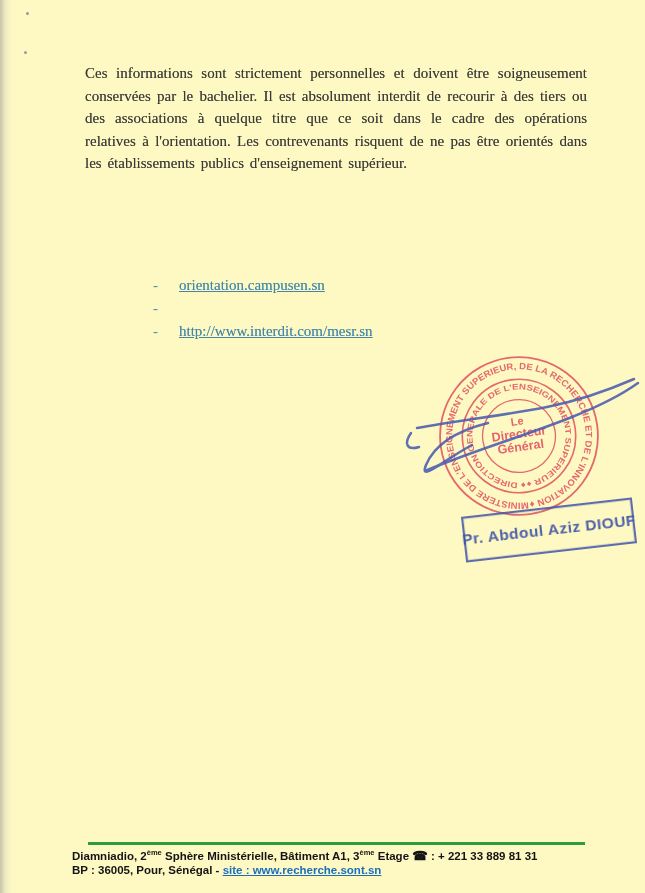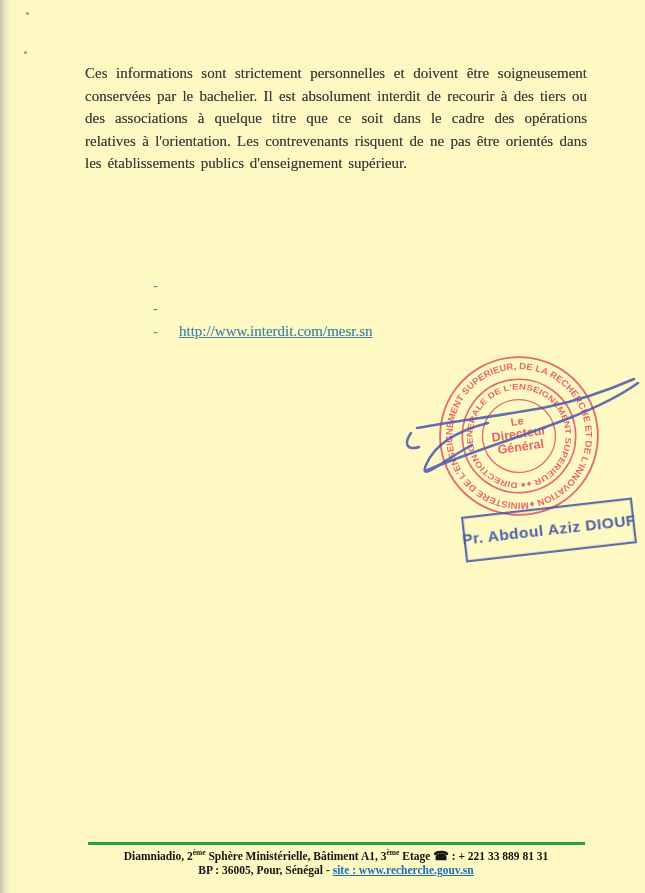--- a/index.html
+++ b/index.html
@@ -66,43 +66,44 @@
   .name-stamp span{
     color:#3f54a8;font-family:"Liberation Sans", sans-serif;
     font-weight:bold;font-size:15.5px;letter-spacing:.5px;
     white-space:nowrap;opacity:.92;
   }
 
   
   .footer-rule{position:absolute;left:88px;top:842px;width:497px;height:2.5px;background:#2a9d3c;}
   .footer-text{
     position:absolute;left:72px;top:846px;width:528px;
-    text-align:center;color:#141414;
+    text-align:left;color:#141414;
     font-size:11.5px;font-weight:bold;line-height:14.5px;
-    font-family:Liberation Serif, serif;
+    font-family:Liberation Sans, sans-serif;
   }
   .footer-text sup{font-size:7.5px;}
   .footer-link{color:#1a6ec0;text-decoration:underline;cursor:pointer;}
   .phone-icon{font-size:12.5px;}
 </style>
 </head>
 <body>
 
 <div class="page">
   <div class="scan-edge-left"></div>
   <div class="speck s1"></div>
   <div class="speck s2"></div>
 
   <div class="body-text">
     <p>Ces informations sont strictement personnelles et doivent être soigneusement conservées par le bachelier. Il est absolument interdit de recourir à des tiers ou des associations à quelque titre que ce soit dans le cadre des opérations relatives à l'orientation. Les contrevenants risquent de ne pas être orientés dans les établissements publics d'enseignement supérieur.</p>
   </div>
 
   <div class="links-block">
     <div class="link-row">
       <span class="link-bullet">-</span>
+      <a>orientation.campusen.sn</a>
     </div>
     <div class="link-row">
       <span class="link-bullet">-</span>
     </div>
     <div class="link-row">
       <span class="link-bullet">-</span>
       <a>http://www.interdit.com/mesr.sn</a>
     </div>
   </div>
 
@@ -140,15 +141,15 @@
     </g>
   </svg>
 
   <div class="name-stamp">
     <span>Pr. Abdoul Aziz DIOUF</span>
   </div>
 
   <div class="footer-rule"></div>
   <div class="footer-text">
     <div><span>Diamniadio, 2</span><sup>ème</sup><span> Sphère Ministérielle, Bâtiment A1,  3</span><sup>ème</sup><span> Etage </span><span class="phone-icon">☎</span><span> : + 221 33 889 81 31</span></div>
-    <div><span>BP : 36005, Pour, Sénégal - </span><a class="footer-link">site : www.recherche.gouv.sn</a></div>
+    <div><span>BP : 36005, Pour, Sénégal - </span><a class="footer-link">site : www.recherche.sont.sn</a></div>
   </div>
 </div>
 
 </body></html>

